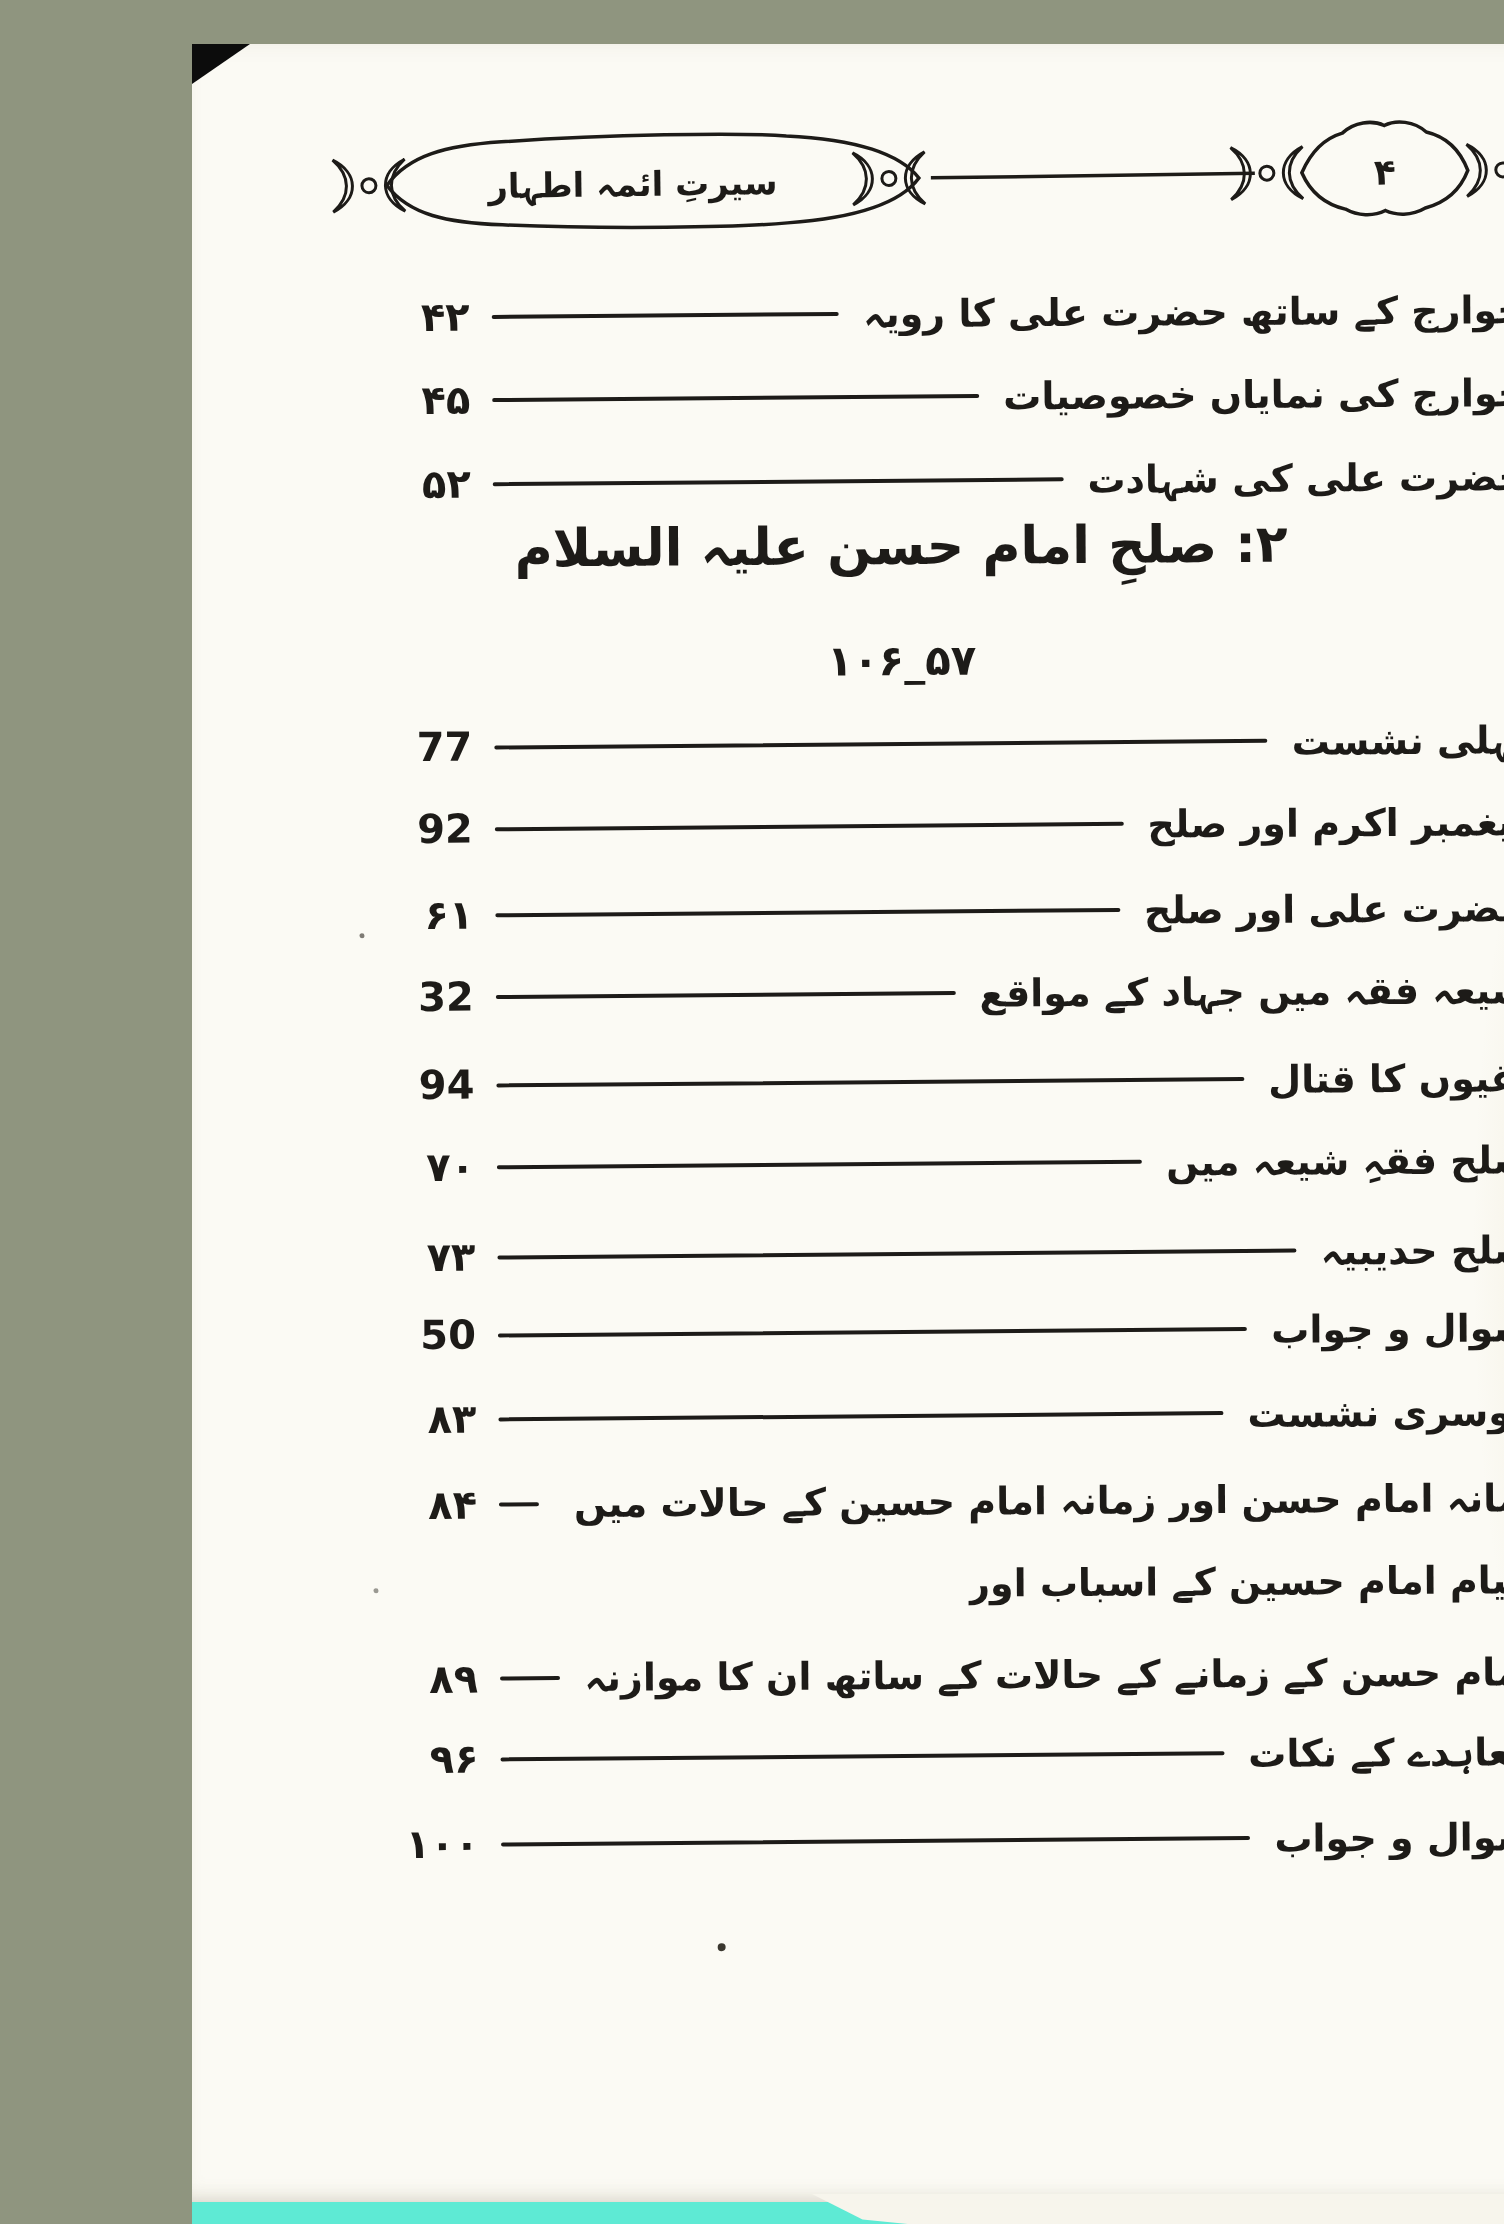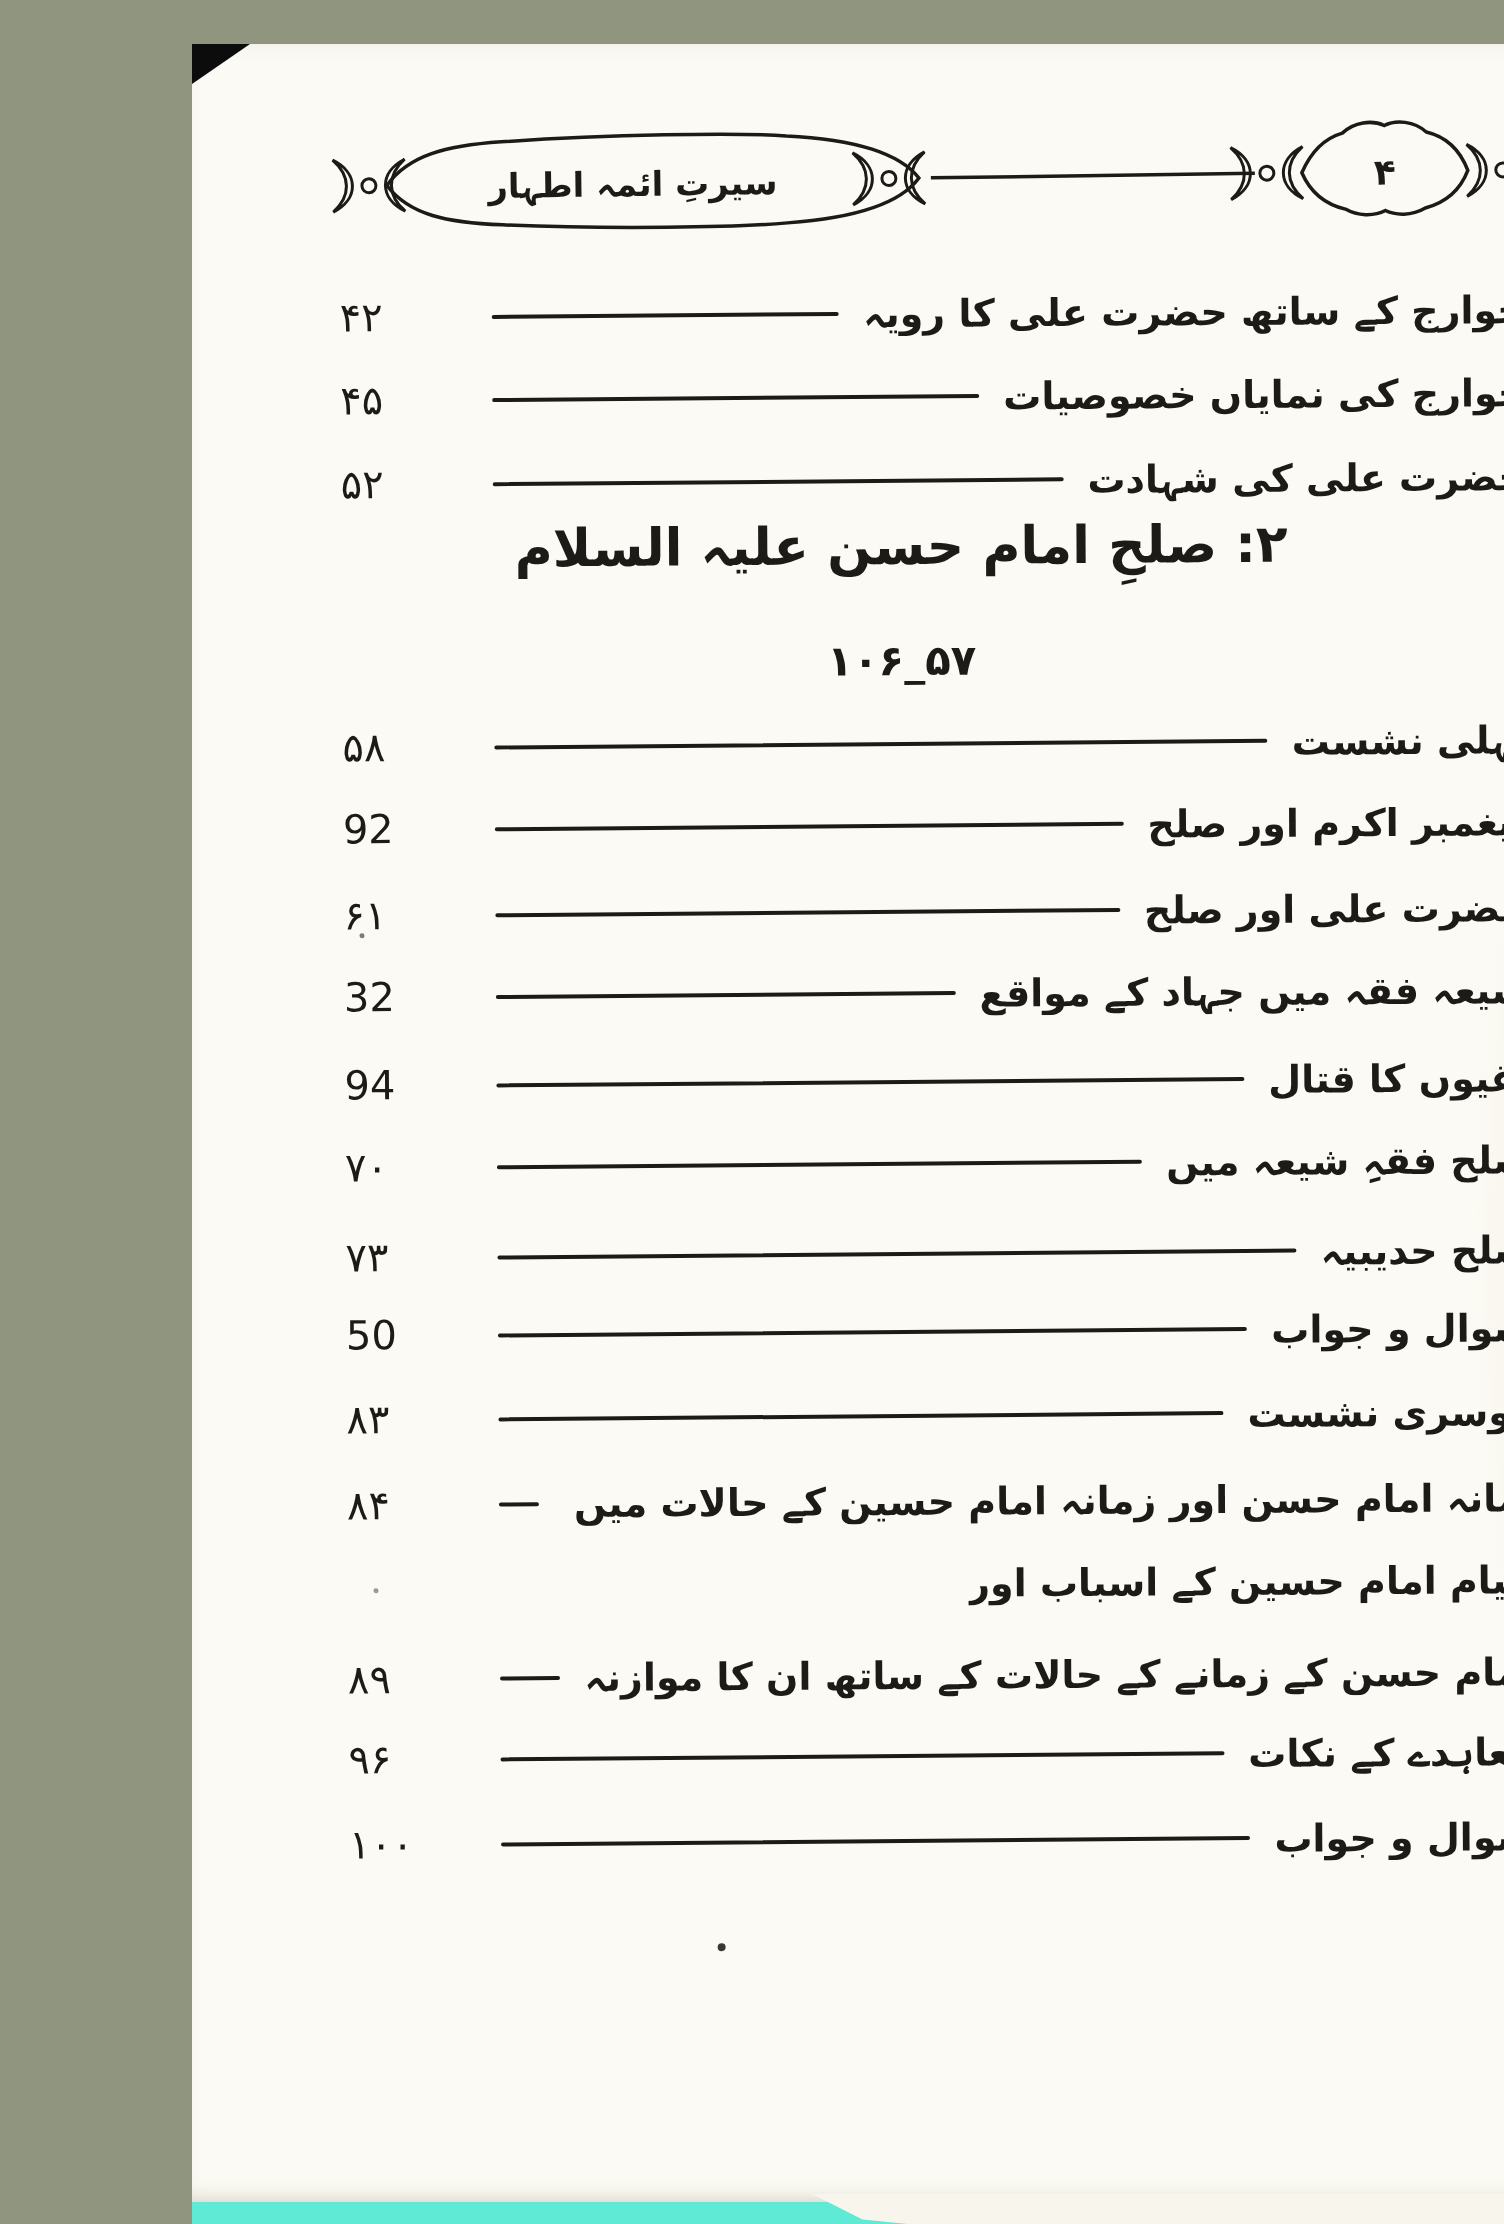--- a/index.html
+++ b/index.html
@@ -60,22 +60,22 @@
   .section-range{
     position:absolute;left:0;top:592px;width:1420px;height:60px;
     text-align:center;font-size:42px;font-weight:700;direction:rtl;letter-spacing:2px;
   }
   
   .row{
     position:absolute;left:150px;width:1185px;height:70px;
     display:flex;flex-direction:row;align-items:center;direction:ltr;
   }
   .row .num{
-    width:130px;flex:0 0 auto;text-align:left;
-    font-size:40px;font-weight:400;direction:rtl;
+    width:130px;flex:0 0 auto;text-align:right;
+    font-size:40px;font-weight:700;direction:rtl;
   }
   .row .leader{
     flex:1 1 0;min-width:40px;height:4px;background:#1d1b18;border-radius:2px;
     margin:0 24px 0 22px;transform:rotate(-.15deg);
   }
   .row .title{
     flex:0 0 auto;max-width:980px;overflow:hidden;
     font-size:38px;font-weight:700;direction:rtl;white-space:nowrap;
   }
   .row.no-leader{justify-content:flex-end;}
@@ -134,21 +134,21 @@
       <div class="row" style="top:402px">
         <span class="num">۵۲</span>
         <span class="leader"></span>
         <span class="title">حضرت علی کی شہادت</span>
       </div>
 
       <div class="section-heading">۲: صلحِ امام حسن علیہ السلام</div>
       <div class="section-range">۵۷_۱۰۶</div>
 
       <div class="row" style="top:665px">
-        <span class="num">۵۸</span>
+        <span class="num">77</span>
         <span class="leader"></span>
         <span class="title">پہلی نشست</span>
       </div>
       <div class="row" style="top:747px">
         <span class="num">92</span>
         <span class="leader"></span>
         <span class="title">پیغمبر اکرم اور صلح</span>
       </div>
       <div class="row" style="top:833px">
         <span class="num">۶۱</span>

